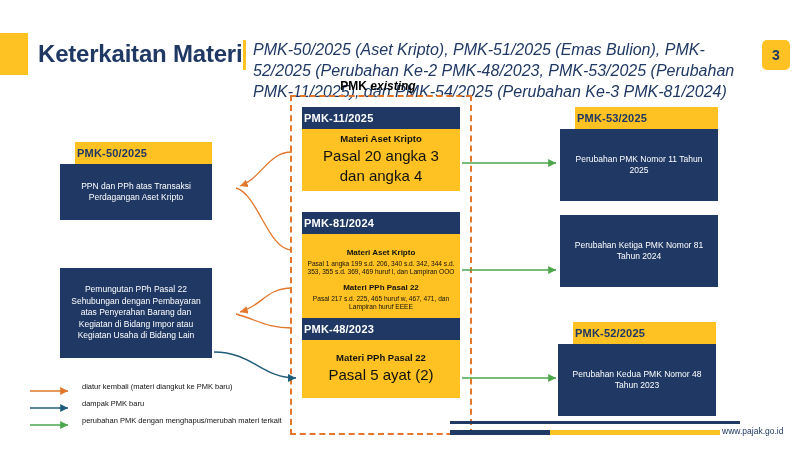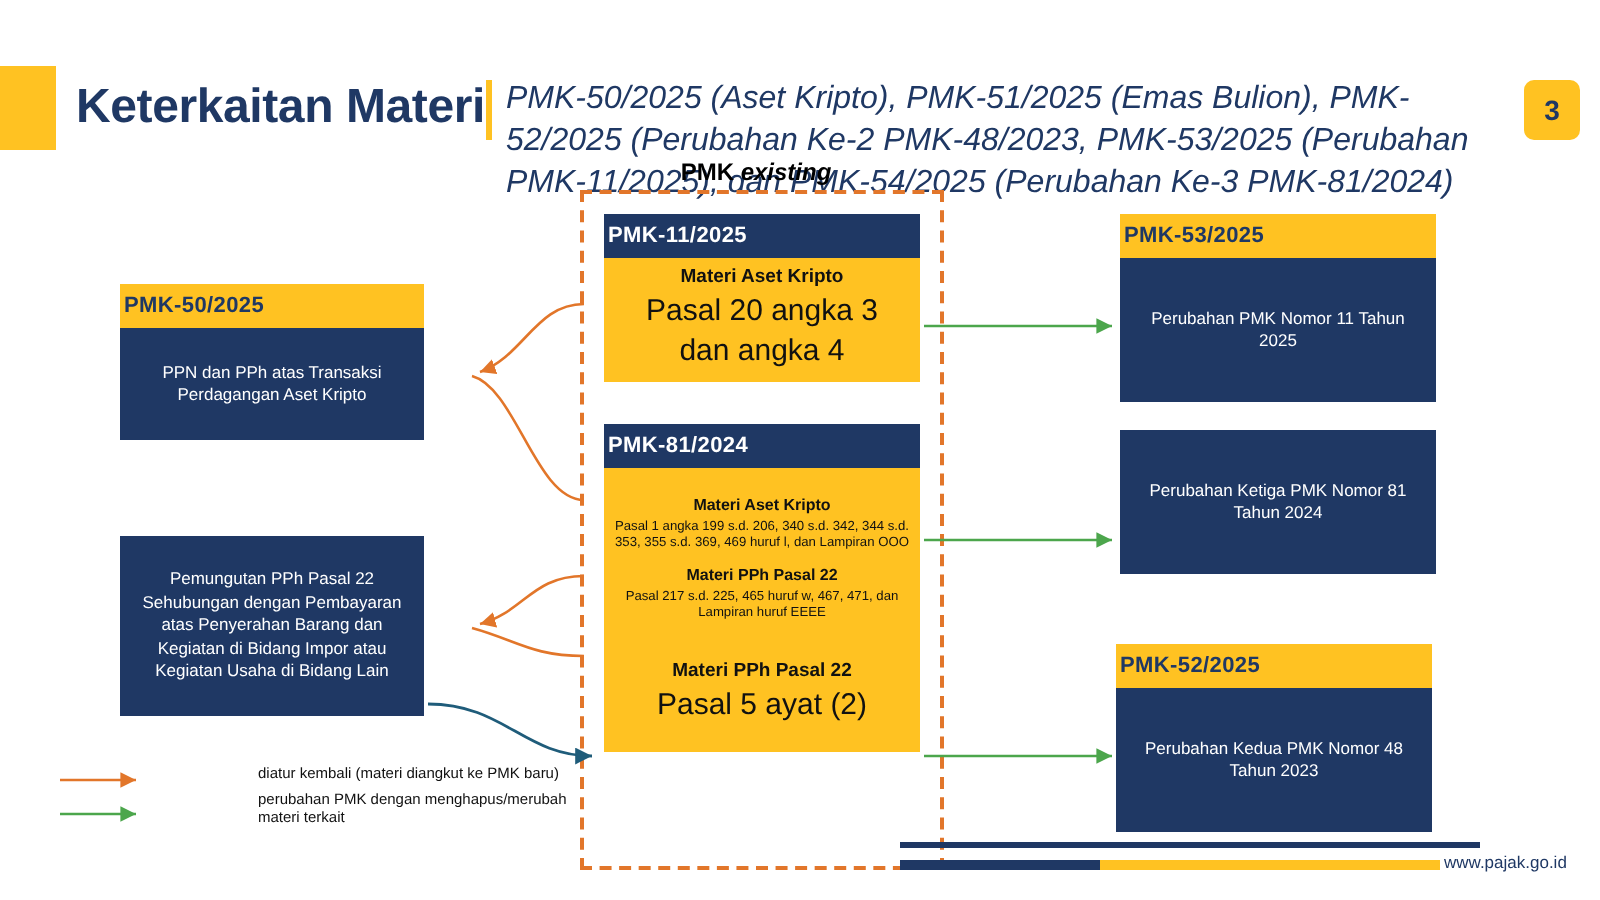--- a/index.html
+++ b/index.html
@@ -49,21 +49,21 @@
     border: 2px dashed #E2762A;
   }
 
   
   .card { position: absolute; }
   .card .cap {
     background: #1F3864; color: #ffffff;
     font-size: 11px; font-weight: bold; text-align: left;
     padding: 5px 2px; letter-spacing: 0.2px;
   }
-  .card .cap.yellow { background: #FFC222; color: #1F3864; }
+  .card .cap.yellow { background: #FFC222; color: #1F3864; margin-left: 15px; }
   .card .body {
     background: #1F3864; color: #ffffff;
     font-size: 8.5px; text-align: center; line-height: 1.35;
     display: flex; flex-direction: column; align-items: center; justify-content: center;
     padding: 6px 8px;
   }
   .card .body.yellow { background: #FFC222; color: #111111; }
 
   
   #card-pmk50 { left: 60px; top: 142px; width: 152px; }
@@ -88,21 +88,21 @@
   
   #card-pmk53 { left: 560px; top: 107px; width: 158px; }
   #card-pmk53 .body { height: 72px; }
   #card-pmk54 { left: 560px; top: 215px; width: 158px; }
   #card-pmk54 .body { height: 72px; }
   #card-pmk52 { left: 558px; top: 322px; width: 158px; }
   #card-pmk52 .body { height: 72px; }
 
   
   .legend { position: absolute; left: 30px; top: 378px; width: 270px; }
-  .legend-row { display: flex; align-items: center; height: 17px; gap: 47px; }
+  .legend-row { display: flex; align-items: center; height: 17px; }
   .legend-row .lbl { font-size: 7.5px; color: #111; }
   .legend-line { width: 46px; height: 10px; margin-right: 6px; position: relative; }
 
   
   .footer-rule-navy {
     position: absolute; left: 450px; top: 430px; width: 100px; height: 5px;
     background: #1F3864;
   }
   .footer-rule-yellow {
     position: absolute; left: 550px; top: 430px; width: 170px; height: 5px;
@@ -179,20 +179,21 @@
     <div class="body yellow">
       <div class="mini-title">Materi Aset Kripto</div>
       <div class="mini-text">Pasal 1 angka 199 s.d. 206, 340 s.d. 342, 344 s.d. 353, 355 s.d. 369, 469 huruf l, dan Lampiran OOO</div>
       <div class="mini-gap"></div>
       <div class="mini-title">Materi PPh Pasal 22</div>
       <div class="mini-text">Pasal 217 s.d. 225, 465 huruf w, 467, 471, dan Lampiran huruf EEEE</div>
     </div>
   </div>
 
   <div class="card" id="card-pmk48">
+    <div class="cap">PMK-48/2023</div>
     <div class="body yellow">
       <div class="body-title">Materi PPh Pasal 22</div>
       <div class="body-sub">Pasal 5 ayat (2)</div>
     </div>
   </div>
 
   <div class="card" id="card-pmk53">
     <div class="cap yellow">PMK-53/2025</div>
     <div class="body">Perubahan PMK Nomor 11 Tahun 2025</div>
   </div>
@@ -209,20 +210,28 @@
       <div class="legend-line">
         <svg width="46" height="10" viewBox="0 0 46 10">
           <line x1="0" y1="5" x2="38" y2="5" stroke="#E2762A" stroke-width="1.3" marker-end="url(#ar-o)"></line>
         </svg>
       </div>
       <div class="lbl">diatur kembali (materi diangkut ke PMK baru)</div>
     </div>
     <div class="legend-row">
       <div class="legend-line">
         <svg width="46" height="10" viewBox="0 0 46 10">
+          <line x1="0" y1="5" x2="38" y2="5" stroke="#1F5C7A" stroke-width="1.3" marker-end="url(#ar-b)"></line>
+        </svg>
+      </div>
+      <div class="lbl">dampak PMK baru</div>
+    </div>
+    <div class="legend-row">
+      <div class="legend-line">
+        <svg width="46" height="10" viewBox="0 0 46 10">
           <line x1="0" y1="5" x2="38" y2="5" stroke="#4CA64C" stroke-width="1.3" marker-end="url(#ar-g)"></line>
         </svg>
       </div>
       <div class="lbl">perubahan PMK dengan menghapus/merubah materi terkait</div>
     </div>
   </div>
 
   <div class="footer-navy-top"></div>
   <div class="footer-rule-navy"></div>
   <div class="footer-rule-yellow"></div>

